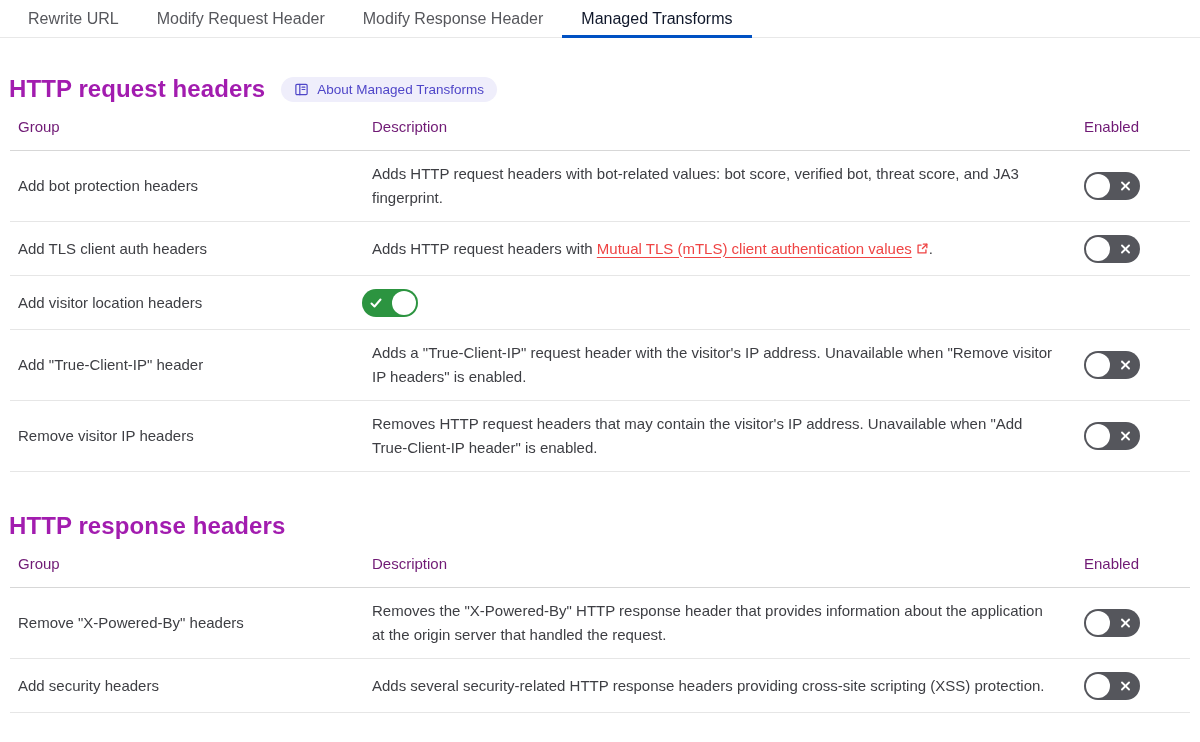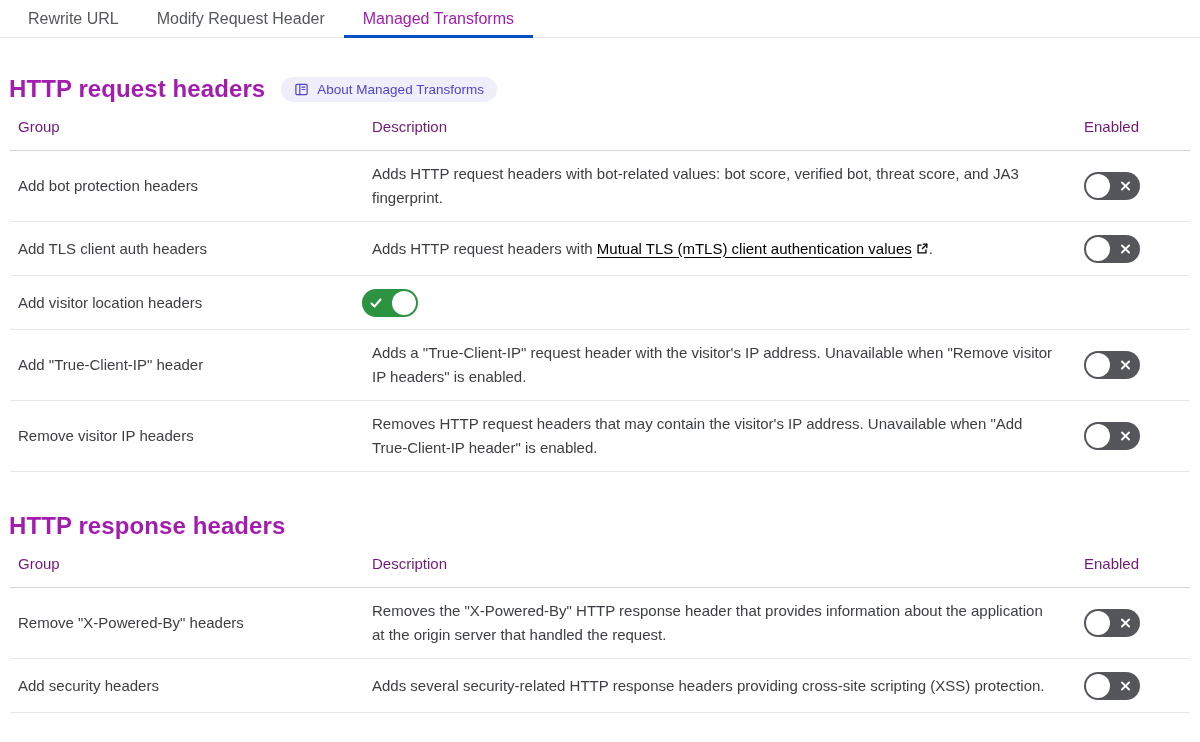--- a/index.html
+++ b/index.html
@@ -3,21 +3,21 @@
 <meta charset="utf-8">
 <style>
   * { box-sizing: border-box; margin: 0; padding: 0; }
   html,body { width:1200px; height:742px; background:#ffffff; overflow:hidden;
     font-family:"Liberation Sans", sans-serif; color:#36373b; }
 
   
   .tabs { display:flex; align-items:stretch; height:38px; border-bottom:1px solid #e8e8e8; padding-left:9px; }
   .tab { position:relative; display:flex; align-items:center; padding:0 19px; font-size:16px;
          color:#56575c; cursor:pointer; background:none; border:none; white-space:nowrap; }
-  .tab.active { color:#a21caf; font-weight:500; }
+  .tab.active { color:#0f172a; font-weight:500; }
   .tab.active::after { content:""; position:absolute; left:0; right:0; bottom:-1px; height:3px; background:#0051c3; }
 
   
   .section-head { display:flex; align-items:center; margin:37px 0 0 9px; }
   .section-head h2 { font-size:24px; font-weight:700; color:#a21caf; letter-spacing:.1px; }
   .about-badge { display:inline-flex; align-items:center; gap:8px; margin-left:16px;
       background:#efeefb; color:#4f46c8; border:none; border-radius:14px; padding:5px 13px;
       font-size:13.5px; font-weight:500; cursor:pointer; font-family:inherit; }
   .about-badge svg { flex:0 0 auto; }
 
@@ -26,41 +26,42 @@
   .trow { display:grid; grid-template-columns:352px auto 106px; align-items:center;
           border-bottom:1px solid #e6e6e6; }
   .thead { border-bottom:1px solid #d7d7d7; }
   .thead .cell { font-size:15px; font-weight:400; color:#701a75; padding-top:12px; padding-bottom:11px; }
   .cell { font-size:15px; line-height:24px; color:#3d3e43; }
   .cell.group { padding-left:8px; padding-right:20px; }
   .cell.desc  { padding-left:10px; padding-right:28px; padding-top:11px; padding-bottom:11px; }
   .cell.enabled { display:flex; }
   .trow:not(.thead) { min-height:54px; }
 
-  .link { color:#000000; text-decoration:underline; text-underline-offset:3px; cursor:pointer; }
+  .link { color:#ef4444; text-decoration:underline; text-underline-offset:3px; cursor:pointer; }
   .link svg { display:inline-block; vertical-align:-2px; margin-left:3px; }
 
   
   .toggle { position:relative; width:56px; height:28px; border-radius:14px; border:none;
             cursor:pointer; padding:0; flex:0 0 auto; }
   .toggle.off { background:#55565c; }
   .toggle.on  { background:#2c9440; }
   .toggle .knob { position:absolute; top:2px; width:24px; height:24px; border-radius:50%; background:#ffffff; }
   .toggle.off .knob { left:2px; }
   .toggle.on  .knob { left:30px; }
   .toggle .glyph { position:absolute; top:50%; transform:translateY(-50%); display:none; }
   .toggle.off .glyph-x { display:block; right:8px; }
   .toggle.on  .glyph-check { display:block; left:7px; }
 </style>
 </head>
 <body>
 
 <nav class="tabs">
   <button class="tab">Rewrite URL</button>
   <button class="tab">Modify Request Header</button>
+  <button class="tab">Modify Response Header</button>
   <button class="tab active">Managed Transforms</button>
 </nav>
 
 <div class="section-head">
   <h2>HTTP request headers</h2>
   <button class="about-badge">
     <svg width="15" height="15" viewBox="0 0 16 16" fill="none" stroke="currentColor" stroke-width="1.3" stroke-linecap="round" stroke-linejoin="round">
       <rect x="2" y="2.5" width="12" height="11" rx="1.2"></rect>
       <line x1="6.2" y1="2.5" x2="6.2" y2="13.5"></line>
       <line x1="8.6" y1="5.5" x2="11.6" y2="5.5"></line>

